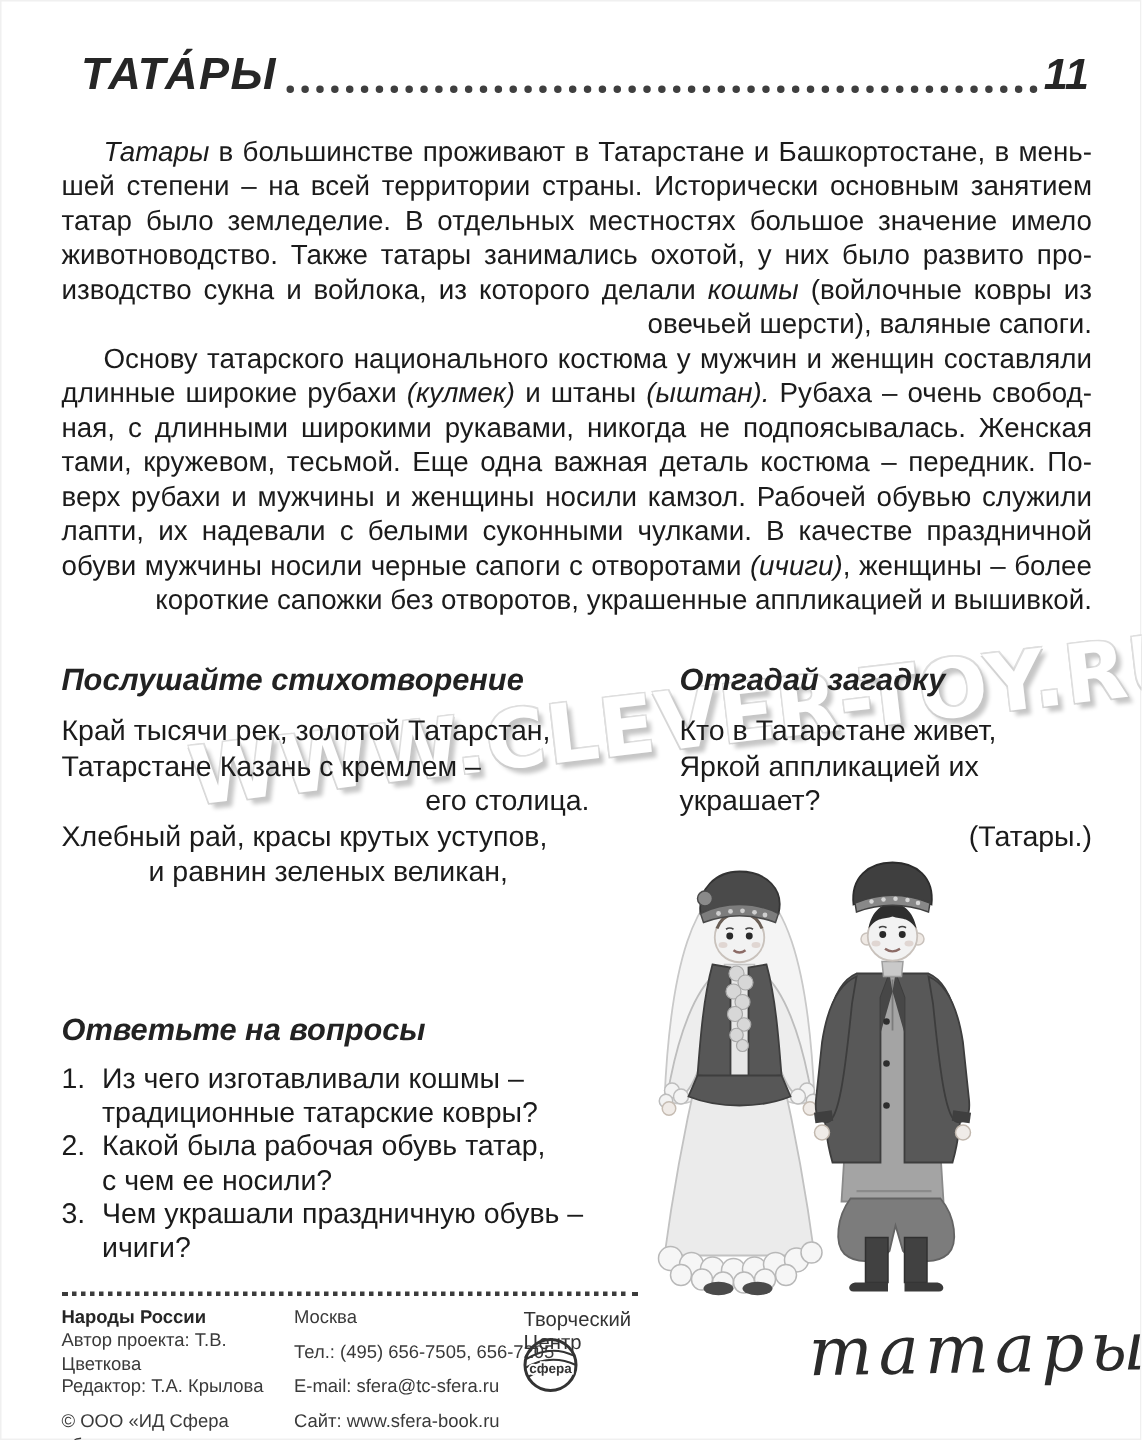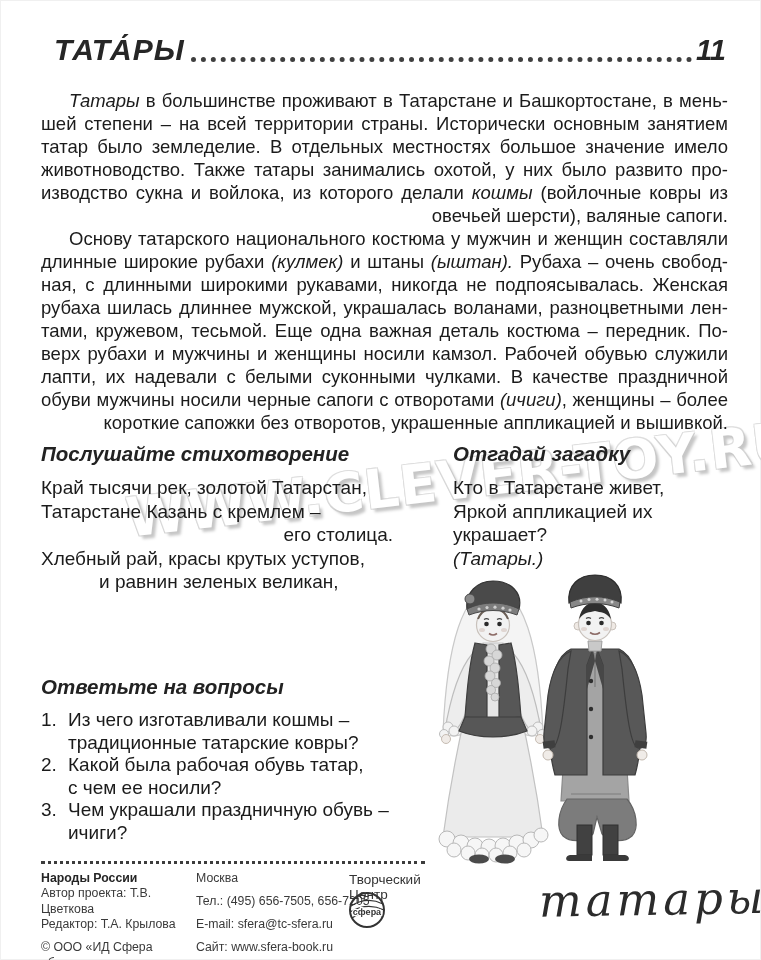--- a/index.html
+++ b/index.html
@@ -30,21 +30,21 @@
   .it{font-style:italic;}
 
   
   .two-col{left:40px;top:441px;width:687px;display:flex;}
   h2{margin:0 0 10px 0;font-size:20.5px;font-weight:bold;font-style:italic;color:#222;}
   .poem{width:352px;}
   .poem .line,.riddle .line,.answer{font-size:19px;line-height:23.5px;}
   .riddle{margin-left:60px;flex:1;}
   .line.right{text-align:right;}
   .line.mid{padding-left:58px;}
-  .answer{font-style:italic;text-align:left;}
+  .answer{text-align:right;}
 
   
   .questions{left:40px;top:674px;width:398px;}
   .qlist .line{position:relative;padding-left:27px;font-size:19px;line-height:22.5px;min-height:22.5px;}
   .qlist .num{position:absolute;left:0;}
 
   
   .illustration{left:430px;top:568px;width:242px;height:300px;}
 
   
@@ -80,21 +80,20 @@
         <div class="line j"><span>шей степени – на всей территории страны. Исторически основным занятием</span></div>
         <div class="line j"><span>татар было земледелие. В отдельных местностях большое значение имело</span></div>
         <div class="line j"><span>животноводство. Также татары занимались охотой, у них было развито про-</span></div>
         <div class="line j"><span>изводство сукна и войлока, из которого делали </span><span class="it">кошмы</span><span> (войлочные ковры из</span></div>
         <div class="line last"><span>овечьей шерсти), валяные сапоги.</span></div>
       </div>
     <div class="para">
         <div class="line j indent"><span>Основу татарского национального костюма у мужчин и женщин составляли</span></div>
         <div class="line j"><span>длинные широкие рубахи </span><span class="it">(кулмек)</span><span> и штаны </span><span class="it">(ыштан).</span><span> Рубаха – очень свобод-</span></div>
         <div class="line j"><span>ная, с длинными широкими рукавами, никогда не подпоясывалась. Женская</span></div>
-        <div class="line j"><span>рубаха шилась длиннее мужской, украшалась воланами, разноцветными лен-</span></div>
         <div class="line j"><span>тами, кружевом, тесьмой. Еще одна важная деталь костюма – передник. По-</span></div>
         <div class="line j"><span>верх рубахи и мужчины и женщины носили камзол. Рабочей обувью служили</span></div>
         <div class="line j"><span>лапти, их надевали с белыми суконными чулками. В качестве праздничной</span></div>
         <div class="line j"><span>обуви мужчины носили черные сапоги с отворотами </span><span class="it">(ичиги)</span><span>, женщины – более</span></div>
         <div class="line last"><span>короткие сапожки без отворотов, украшенные аппликацией и вышивкой.</span></div>
       </div>
   </section>
 
   <section class="two-col layer">
     <div class="poem">

